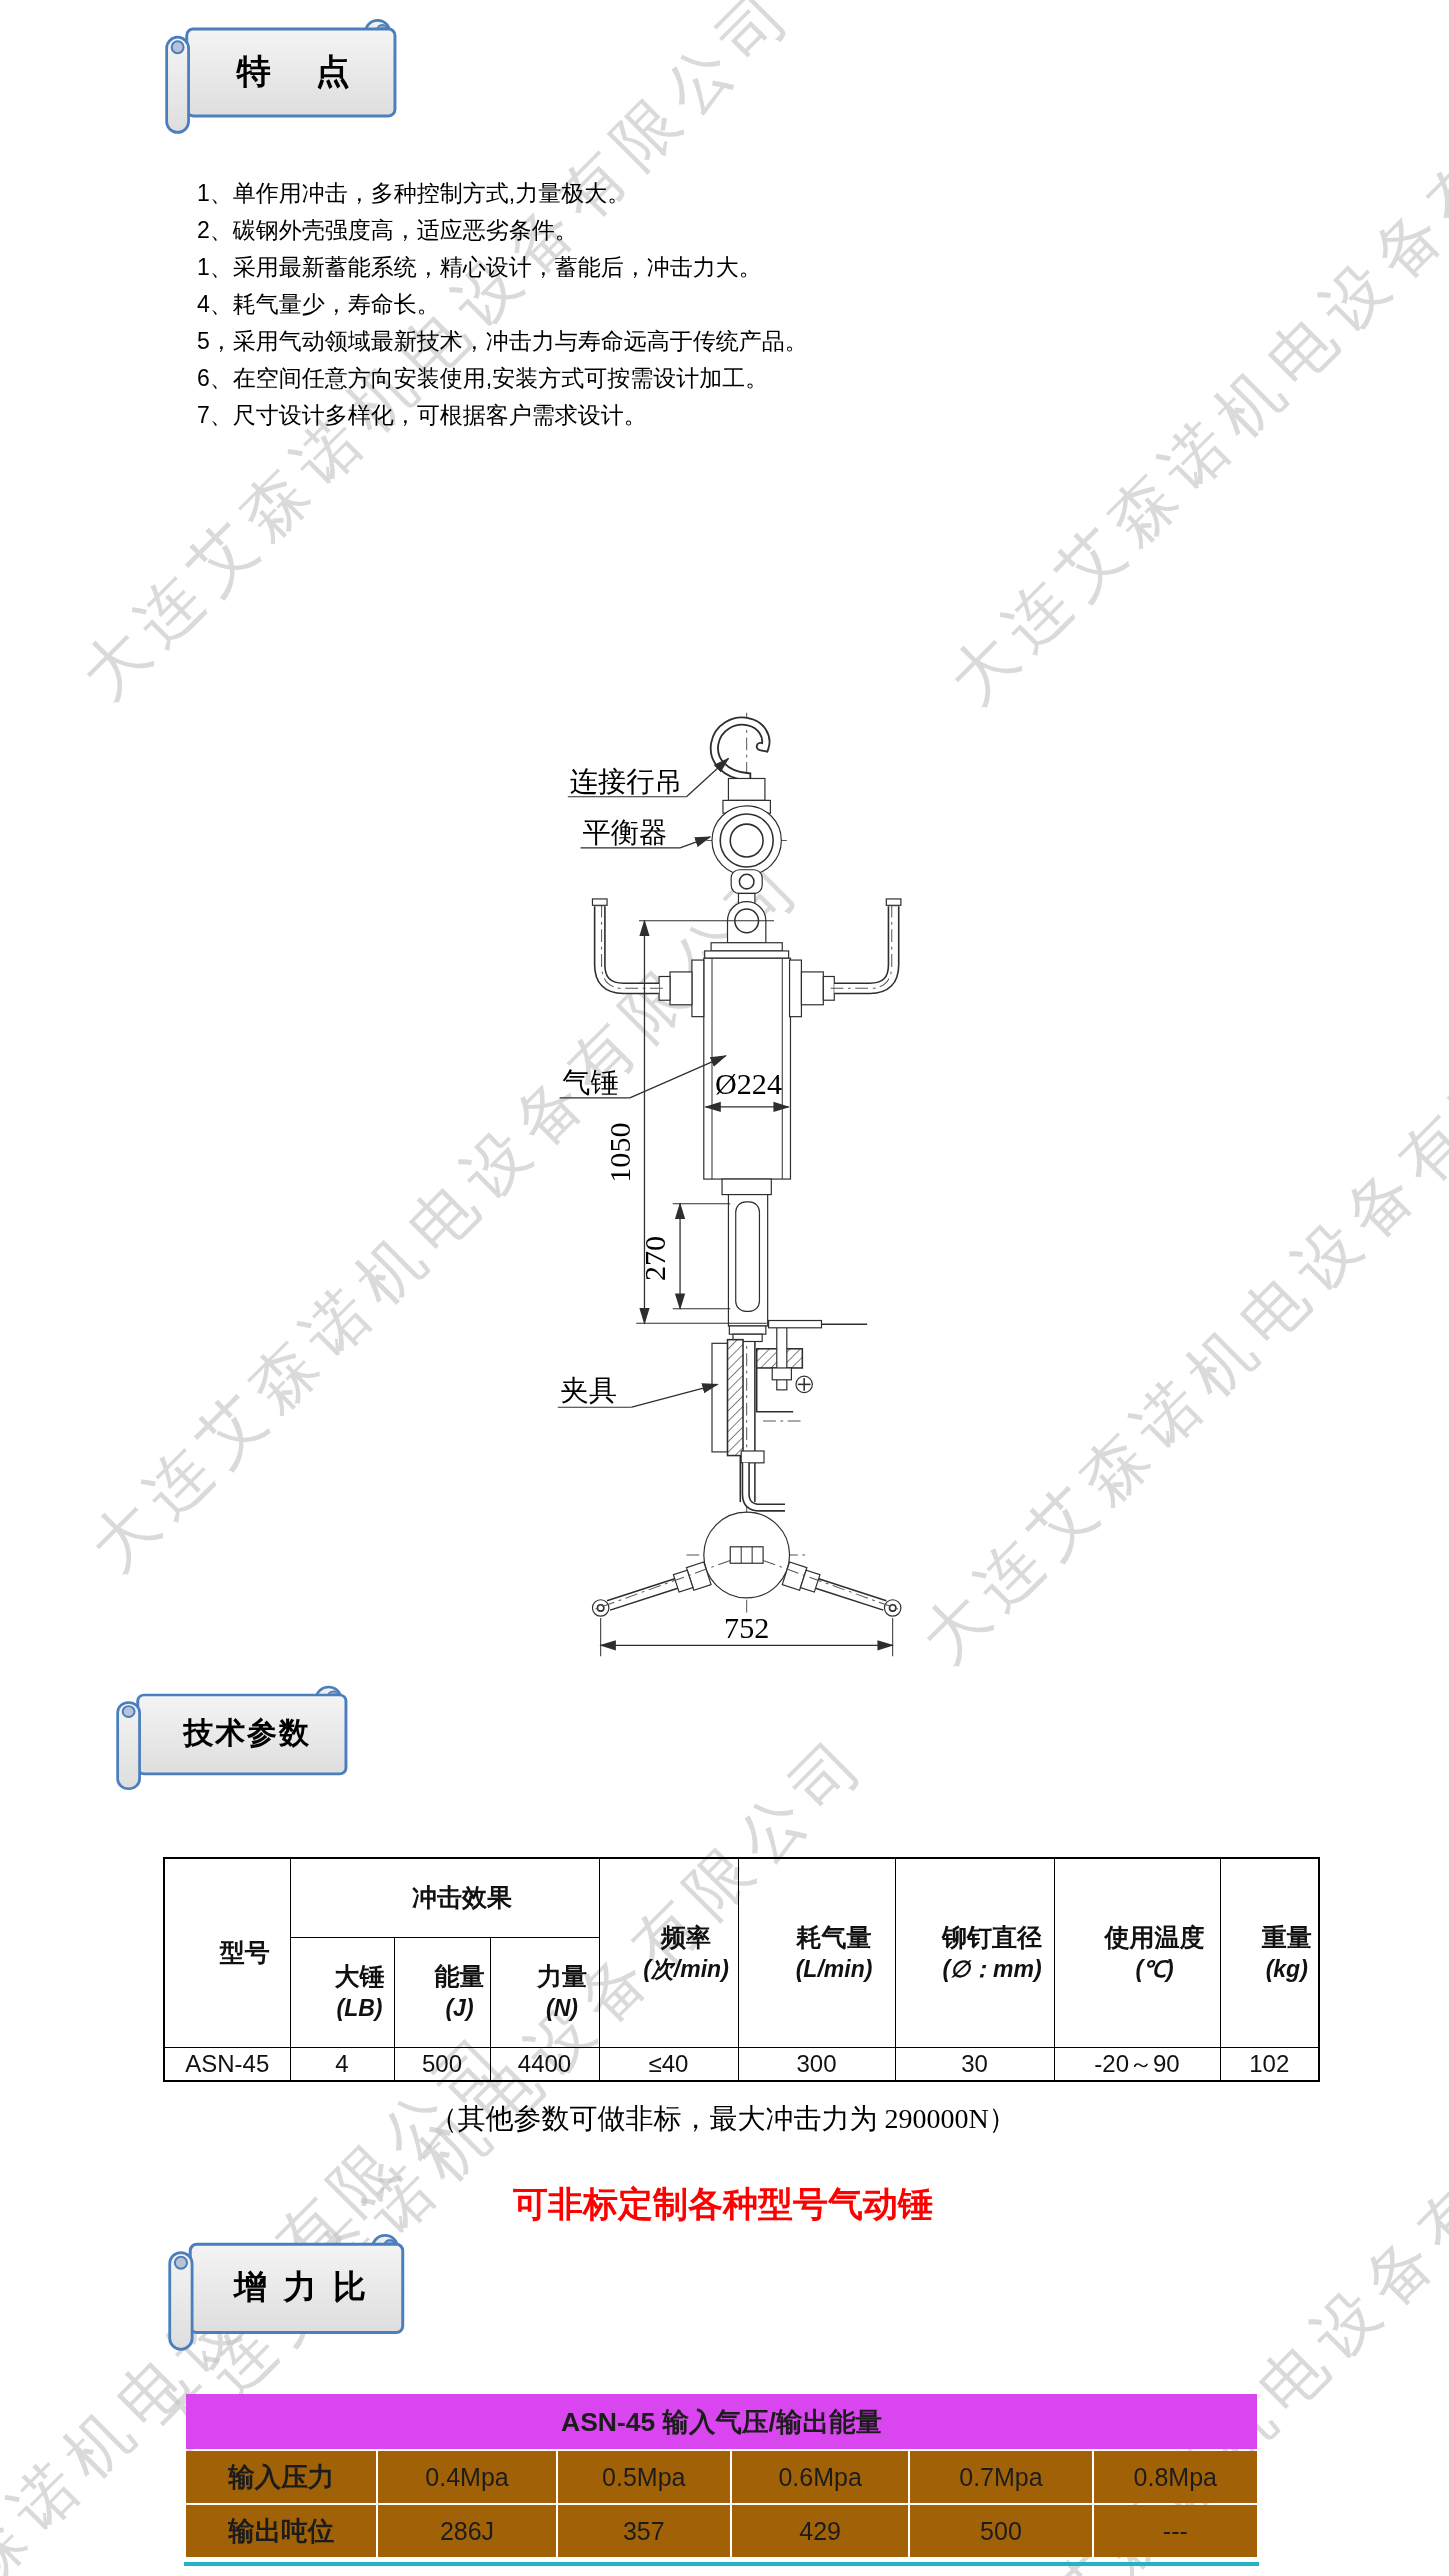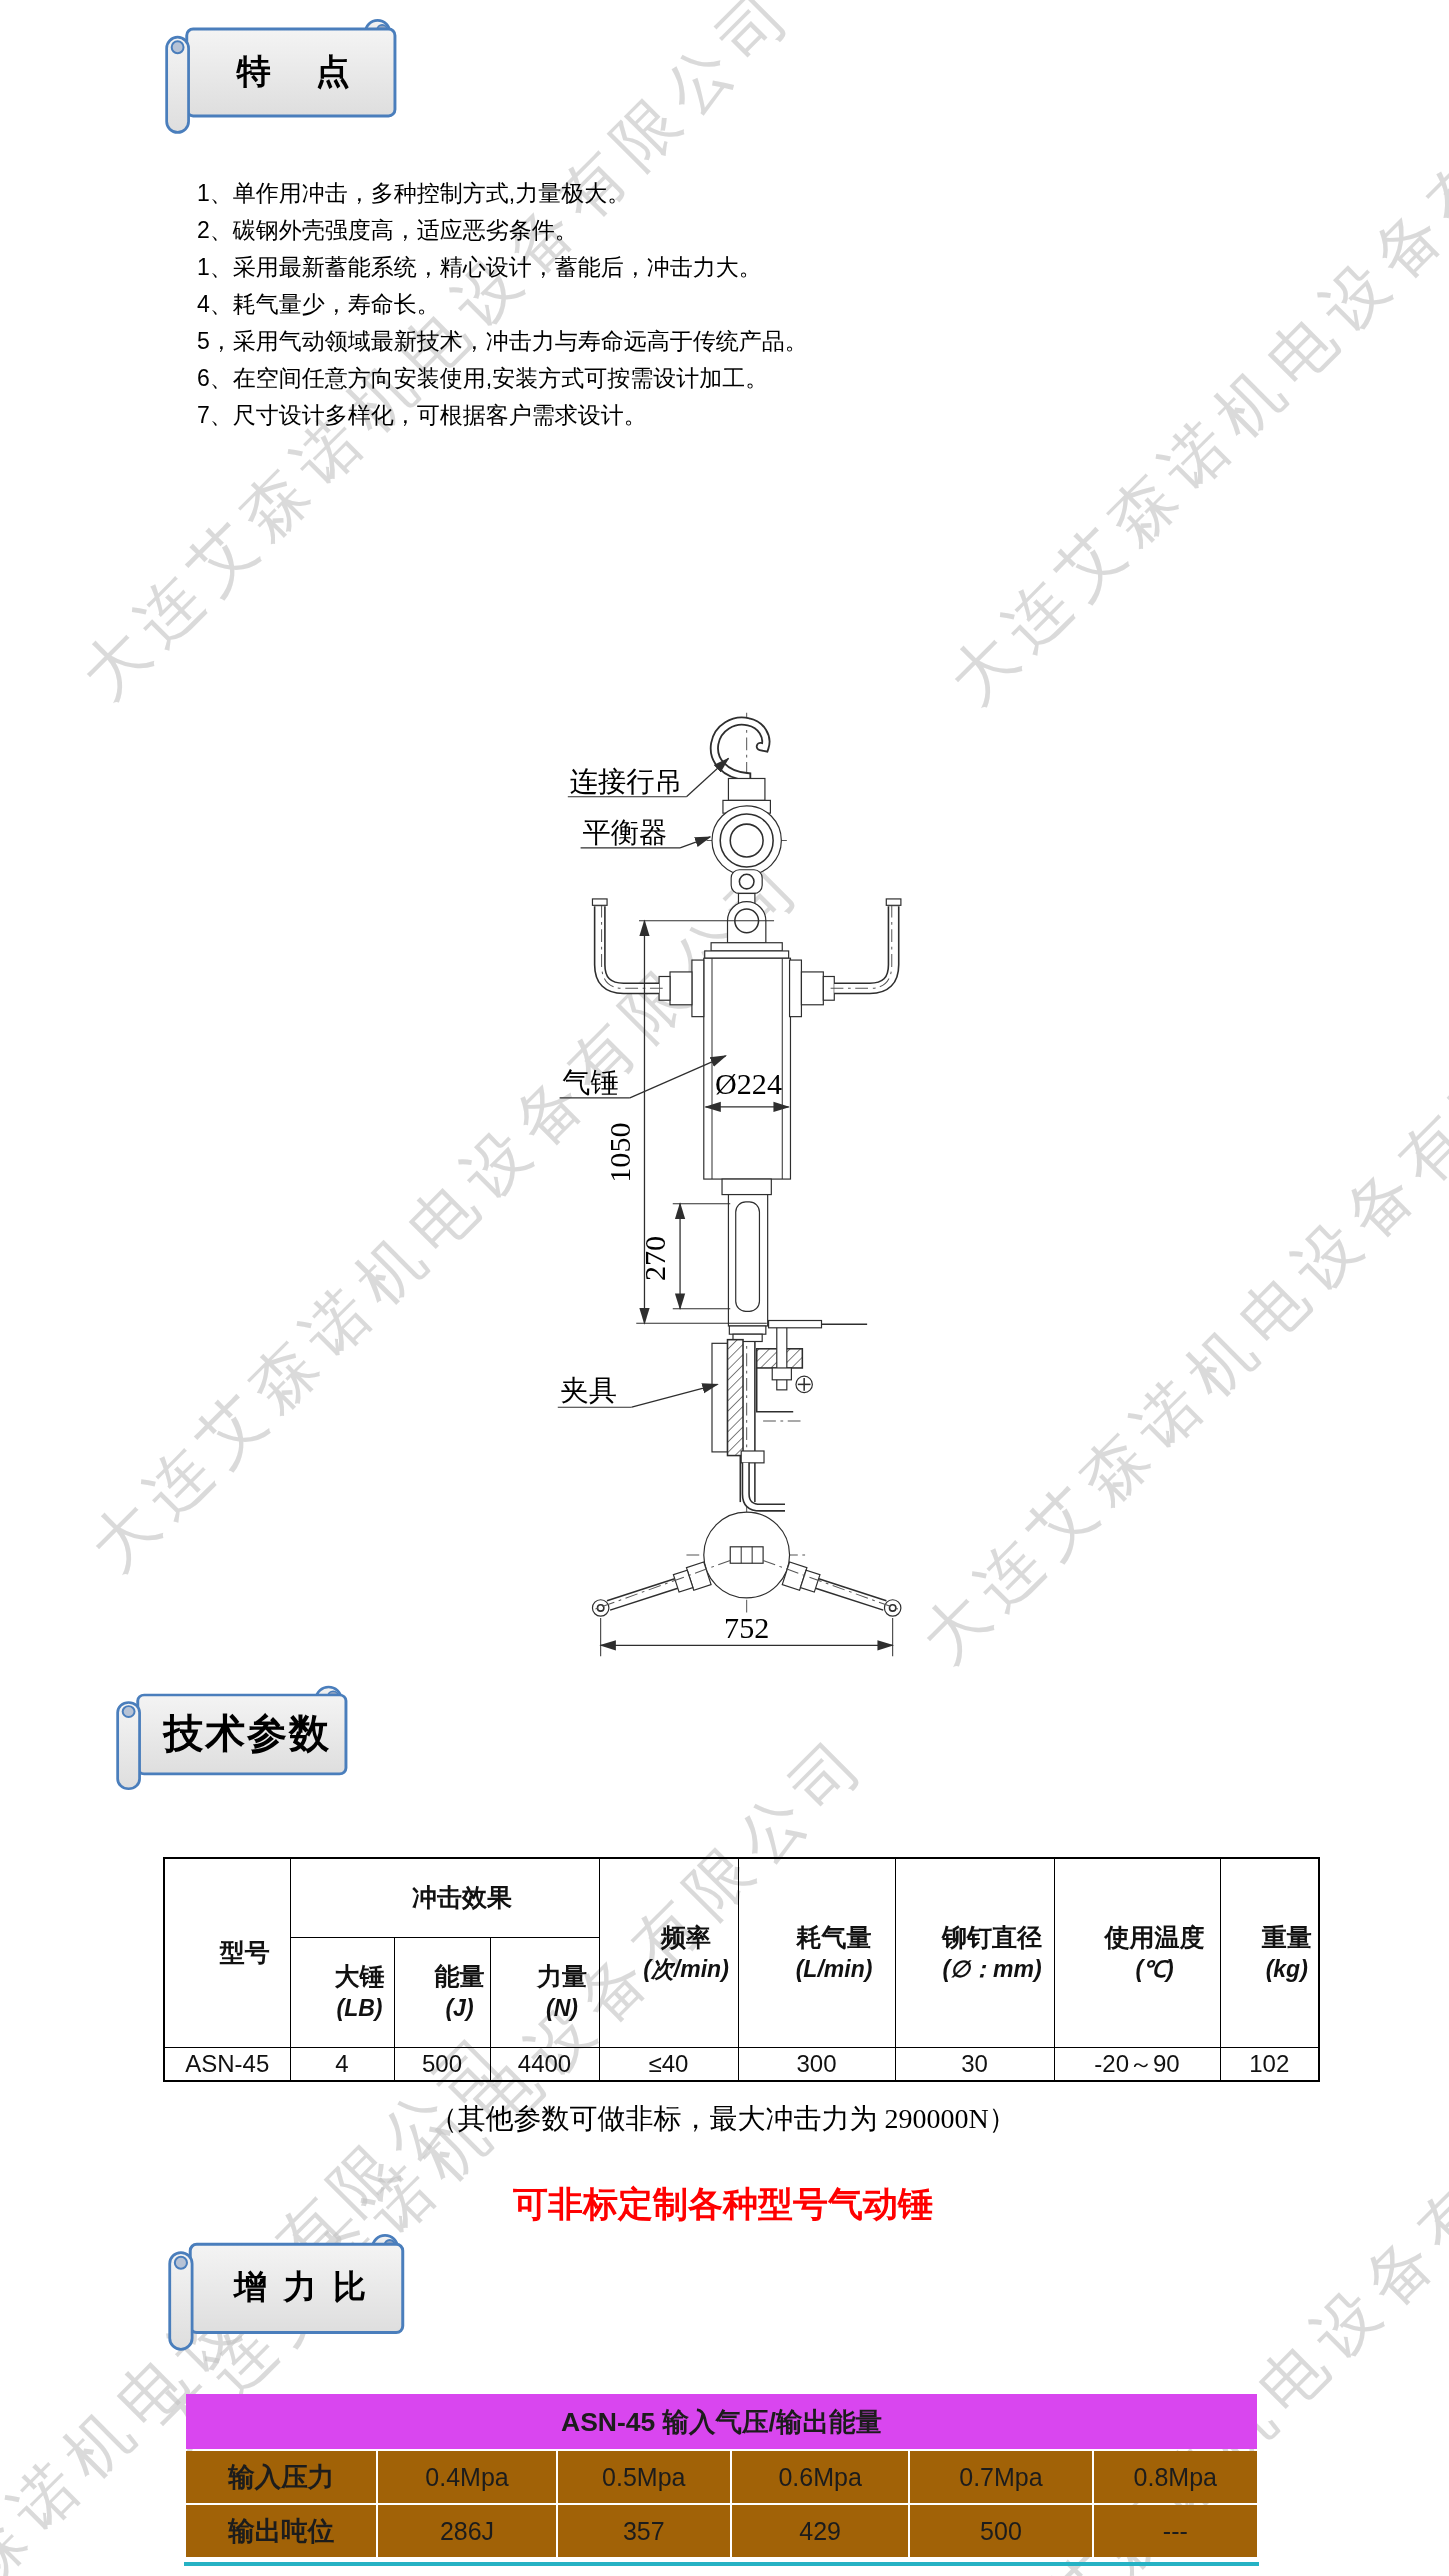--- a/index.html
+++ b/index.html
@@ -8,21 +8,21 @@
   
   .wm{position:absolute;white-space:nowrap;font-family:"Liberation Serif","DejaVu Serif",serif;
       font-size:64px;letter-spacing:11px;color:#c3c3c3;opacity:.6;
       transform:translate(-50%,-50%) rotate(-45deg);pointer-events:none;z-index:1;}
   
   .banner{position:absolute;z-index:3;}
   .banner svg{position:absolute;left:0;top:0;width:100%;height:100%;}
   .banner .btxt{position:absolute;left:13%;right:3%;top:8%;bottom:18%;display:flex;
       align-items:center;justify-content:center;font-weight:bold;color:#000;z-index:2;}
   #banner-features .btxt{font-size:34px;letter-spacing:5.5px;}
-  #banner-tech .btxt{font-size:40px;letter-spacing:1.8px;}
+  #banner-tech .btxt{font-size:30px;letter-spacing:1.8px;}
   #banner-boost .btxt{font-size:33px;letter-spacing:3.7px;}
   
   #features-list{position:absolute;left:197px;top:175px;width:968px;z-index:2;}
   #features-list .fline{font-size:23px;line-height:37px;color:#000;}
   
   #drawing{position:absolute;left:493px;top:708px;width:511px;height:954px;z-index:2;}
   
   #tech-table{position:absolute;left:163px;top:1857px;z-index:2;border-collapse:collapse;
       table-layout:fixed;width:1154px;}
   #tech-table td{border:1.5px solid #000;text-align:center;vertical-align:middle;padding:0;}

